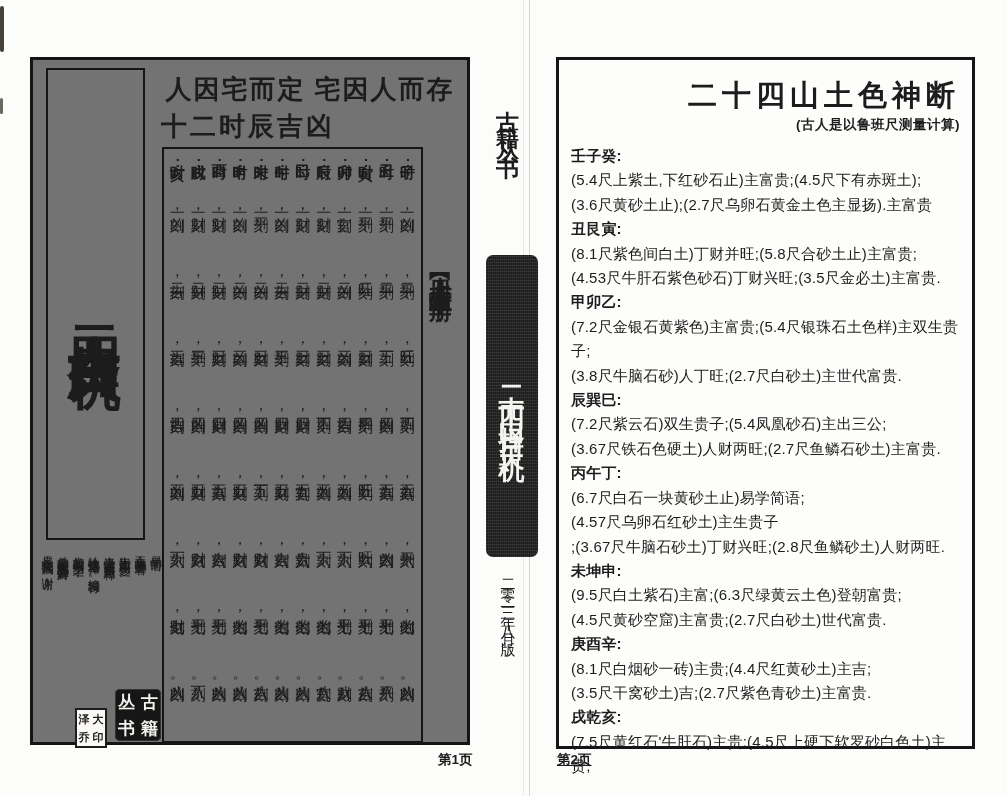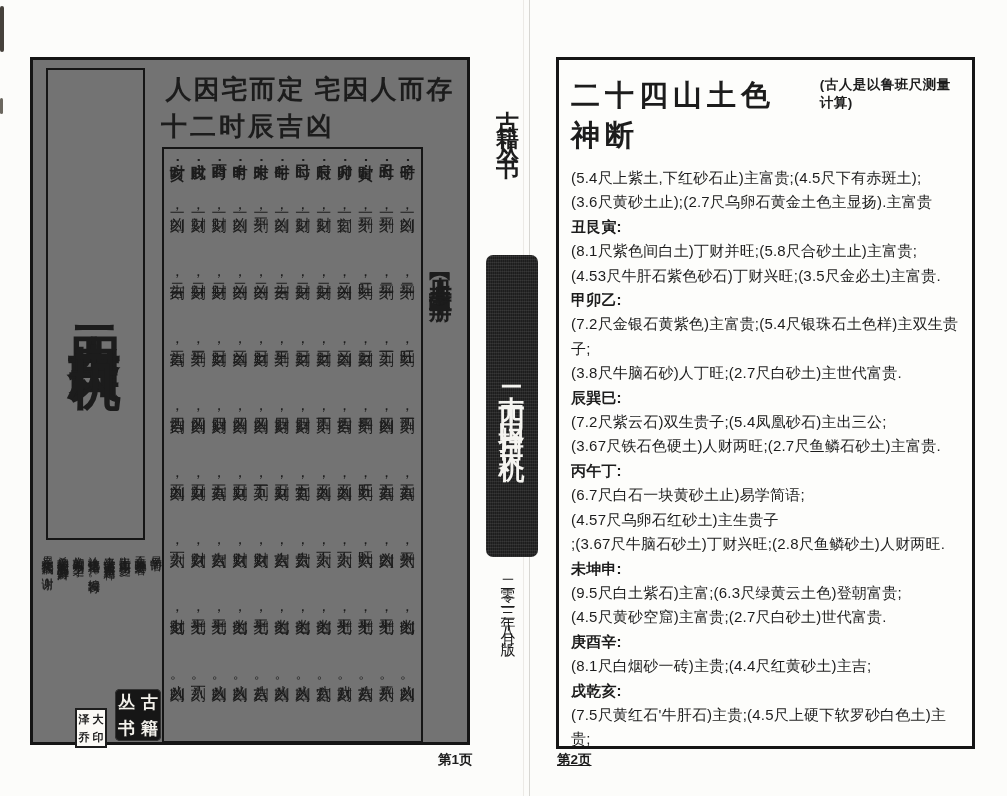--- a/index.html
+++ b/index.html
@@ -34,21 +34,21 @@
   .spine-top { position:absolute; left:496px; top:92px; font-size:23px; line-height:1; letter-spacing:15px; font-family:"Liberation Serif", serif; font-weight:600; }
   .spine-box { position:absolute; left:486px; top:255px; width:52px; height:302px; background:#1d1d1d; border-radius:7px;
                display:flex; align-items:center; justify-content:center; overflow:hidden;
                background-image:repeating-linear-gradient(0deg, rgba(255,255,255,.07) 0 1px, transparent 1px 3px),
                                 repeating-linear-gradient(90deg, rgba(255,255,255,.05) 0 1px, transparent 1px 2px); }
   .spine-box span { color:#f5f4f0; font-size:26px; font-weight:700; line-height:1; letter-spacing:10px; }
   .spine-edition { position:absolute; left:501px; top:568px; font-size:15px; line-height:1; letter-spacing:9px; }
 
   
   .right-page { position:absolute; left:556px; top:57px; width:419px; height:692px; border:3px solid #151515; background:#fdfdfb; padding:16px 12px 8px 12px; }
-  .rp-titlerow { display:flex; align-items:flex-start; margin-bottom:10px; }
+  .rp-titlerow { display:flex; align-items:flex-end; margin-bottom:10px;flex-direction:column; }
   .rp-title { font-size:29px; font-weight:700; letter-spacing:5px; }
   .rp-note { font-size:13.5px; font-weight:600; margin-left:16px; letter-spacing:0.5px; }
   .rp-body { font-size:15px; line-height:24.4px; letter-spacing:0.2px; }
   .rp-body .sec-h { font-weight:600; }
 
   
   .pn { position:absolute; top:751px; font-size:13.5px; font-weight:600; }
   .pn1 { left:438px; } .pn2 { left:557px;text-decoration:underline; }
   .smudge1 { position:absolute; left:0; top:6px; width:4px; height:46px; background:#46413b; border-radius:2px; }
   .smudge2 { position:absolute; left:0; top:98px; width:3px; height:16px; background:#6b675f; border-radius:2px; }
@@ -207,39 +207,41 @@
   <span class="v">二十四山择日天机</span>
 </div>
 <div class="spine-edition v">二零二三年八月版</div>
 
 <div class="right-page">
   <div class="rp-titlerow">
     <span class="rp-title">二十四山土色神断</span>
     <span class="rp-note">(古人是以鲁班尺测量计算)</span>
   </div>
   <div class="rp-body">
+      <div class="sec-h">壬子癸:</div>
       <div class="sec-l">(5.4尺上紫土,下红砂石止)主富贵;(4.5尺下有赤斑土);</div>
       <div class="sec-l">(3.6尺黄砂土止);(2.7尺乌卵石黄金土色主显扬).主富贵</div>
       <div class="sec-h">丑艮寅:</div>
       <div class="sec-l">(8.1尺紫色间白土)丁财并旺;(5.8尺合砂土止)主富贵;</div>
       <div class="sec-l">(4.53尺牛肝石紫色砂石)丁财兴旺;(3.5尺金必土)主富贵.</div>
       <div class="sec-h">甲卯乙:</div>
       <div class="sec-l">(7.2尺金银石黄紫色)主富贵;(5.4尺银珠石土色样)主双生贵子;</div>
       <div class="sec-l">(3.8尺牛脑石砂)人丁旺;(2.7尺白砂土)主世代富贵.</div>
       <div class="sec-h">辰巽巳:</div>
       <div class="sec-l">(7.2尺紫云石)双生贵子;(5.4凤凰砂石)主出三公;</div>
       <div class="sec-l">(3.67尺铁石色硬土)人财两旺;(2.7尺鱼鳞石砂土)主富贵.</div>
       <div class="sec-h">丙午丁:</div>
       <div class="sec-l">(6.7尺白石一块黄砂土止)易学简语;</div>
       <div class="sec-l">(4.57尺乌卵石红砂土)主生贵子</div>
       <div class="sec-l">;(3.67尺牛脑石砂土)丁财兴旺;(2.8尺鱼鳞砂土)人财两旺.</div>
       <div class="sec-h">未坤申:</div>
       <div class="sec-l">(9.5尺白土紫石)主富;(6.3尺绿黄云土色)登朝富贵;</div>
       <div class="sec-l">(4.5尺黄砂空窟)主富贵;(2.7尺白砂土)世代富贵.</div>
       <div class="sec-h">庚酉辛:</div>
       <div class="sec-l">(8.1尺白烟砂一砖)主贵;(4.4尺红黄砂土)主吉;</div>
+      <div class="sec-l">(3.5尺干窝砂土)吉;(2.7尺紫色青砂土)主富贵.</div>
       <div class="sec-h">戌乾亥:</div>
       <div class="sec-l">(7.5尺黄红石'牛肝石)主贵;(4.5尺上硬下软罗砂白色土)主贵;</div>
     </div>
 </div>
 
 <div class="pn pn1">第1页</div>
 <div class="pn pn2">第2页</div>
 
 </body></html>

